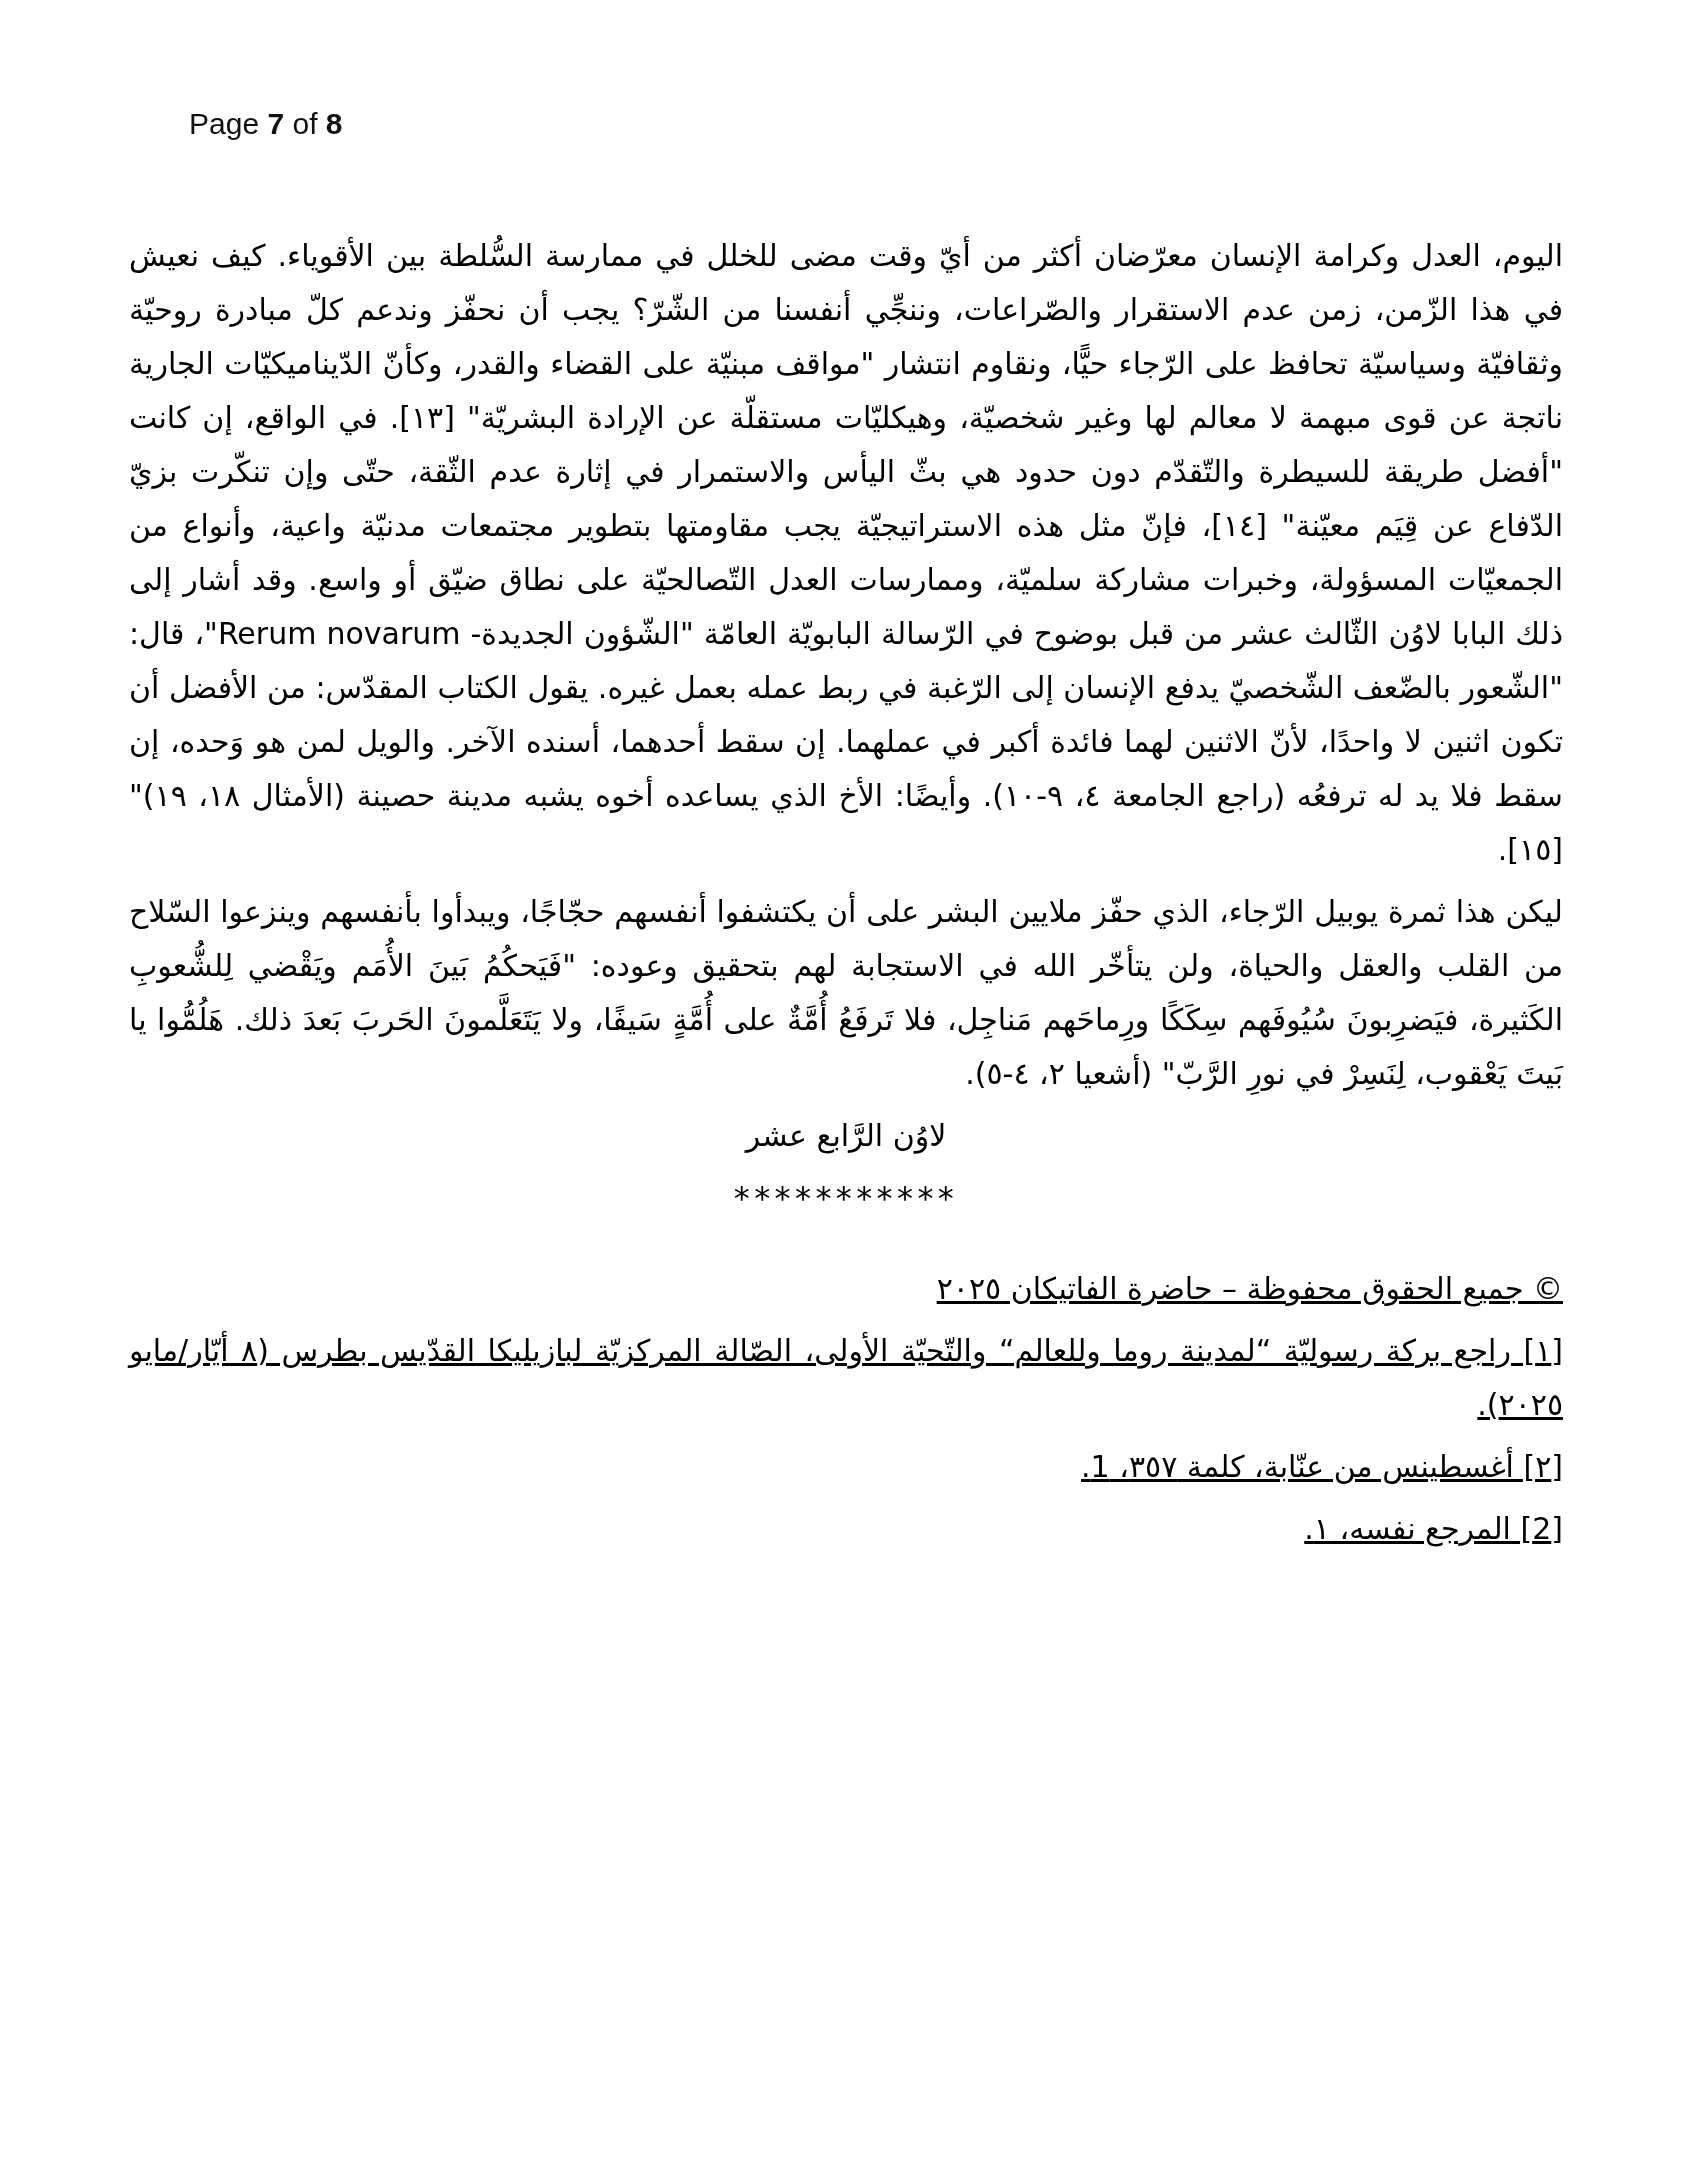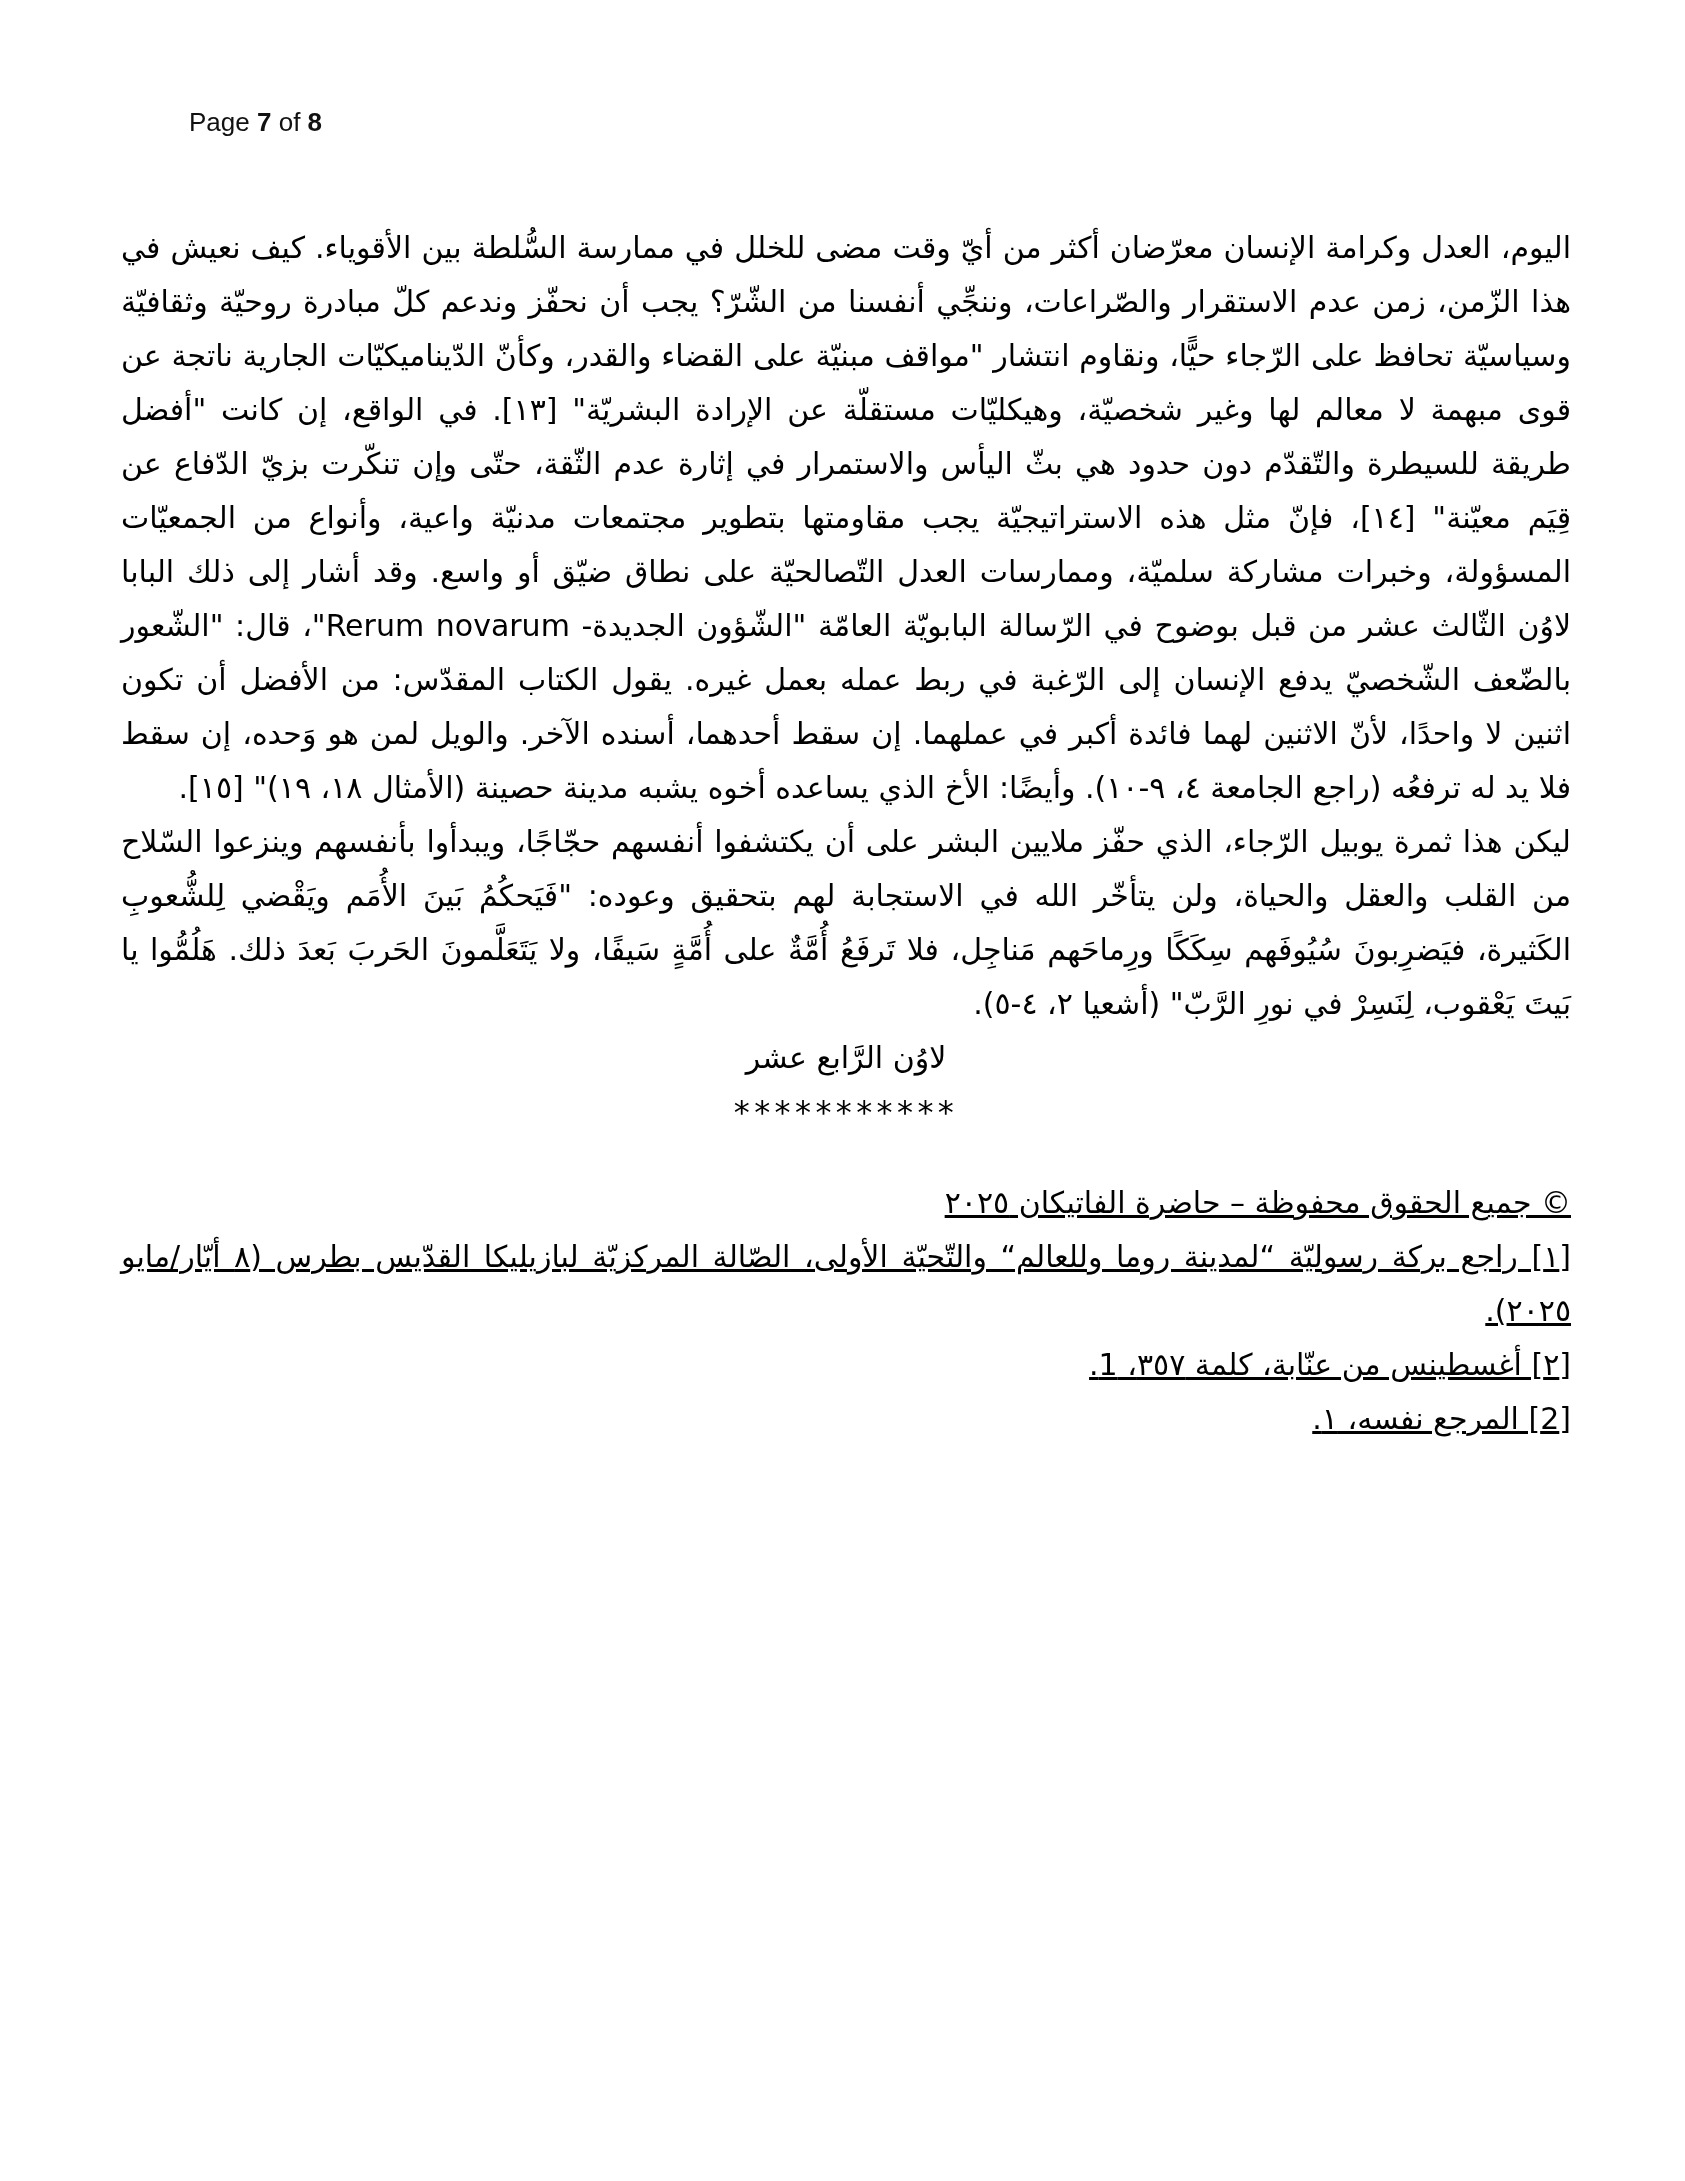--- a/index.html
+++ b/index.html
@@ -14,41 +14,41 @@
     background: #ffffff;
     overflow: hidden;
     color: #000000;
   }
   .page-header {
     position: absolute;
     top: 107px;
     left: 189px;
     direction: ltr;
     font-family: "Liberation Sans", sans-serif;
-    font-size: 26px;
+    font-size: 30px;
     color: #111111;
     white-space: nowrap;
   }
   .page-header .bold { font-weight: bold; }
   .content {
     position: absolute;
     top: 221px;
     left: 0;
     width: 100%;
     box-sizing: border-box;
     padding: 0 114px 0 121px;
     direction: rtl;
     unicode-bidi: embed;
     font-family: "DejaVu Sans", "DejaVu Serif", sans-serif;
     font-size: 30px;
     line-height: 54px;
     color: #000000;
   }
   .content p {
-    margin: 0;
+    margin: 8px;
     padding: 0;
   }
   .just {
     text-align: justify;
     text-justify: inter-word;
   }
   .center {
     text-align: center;
   }
   .dateline {

